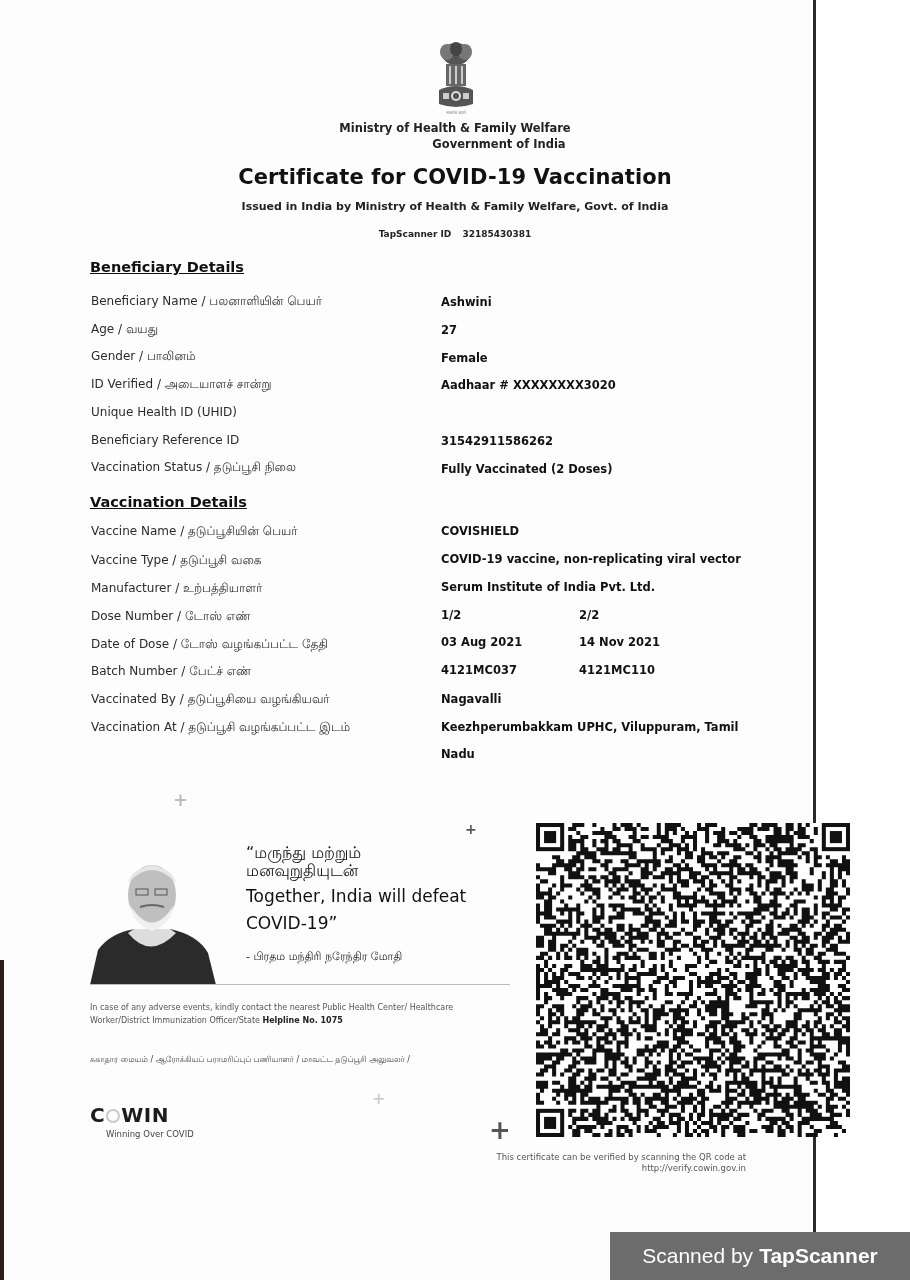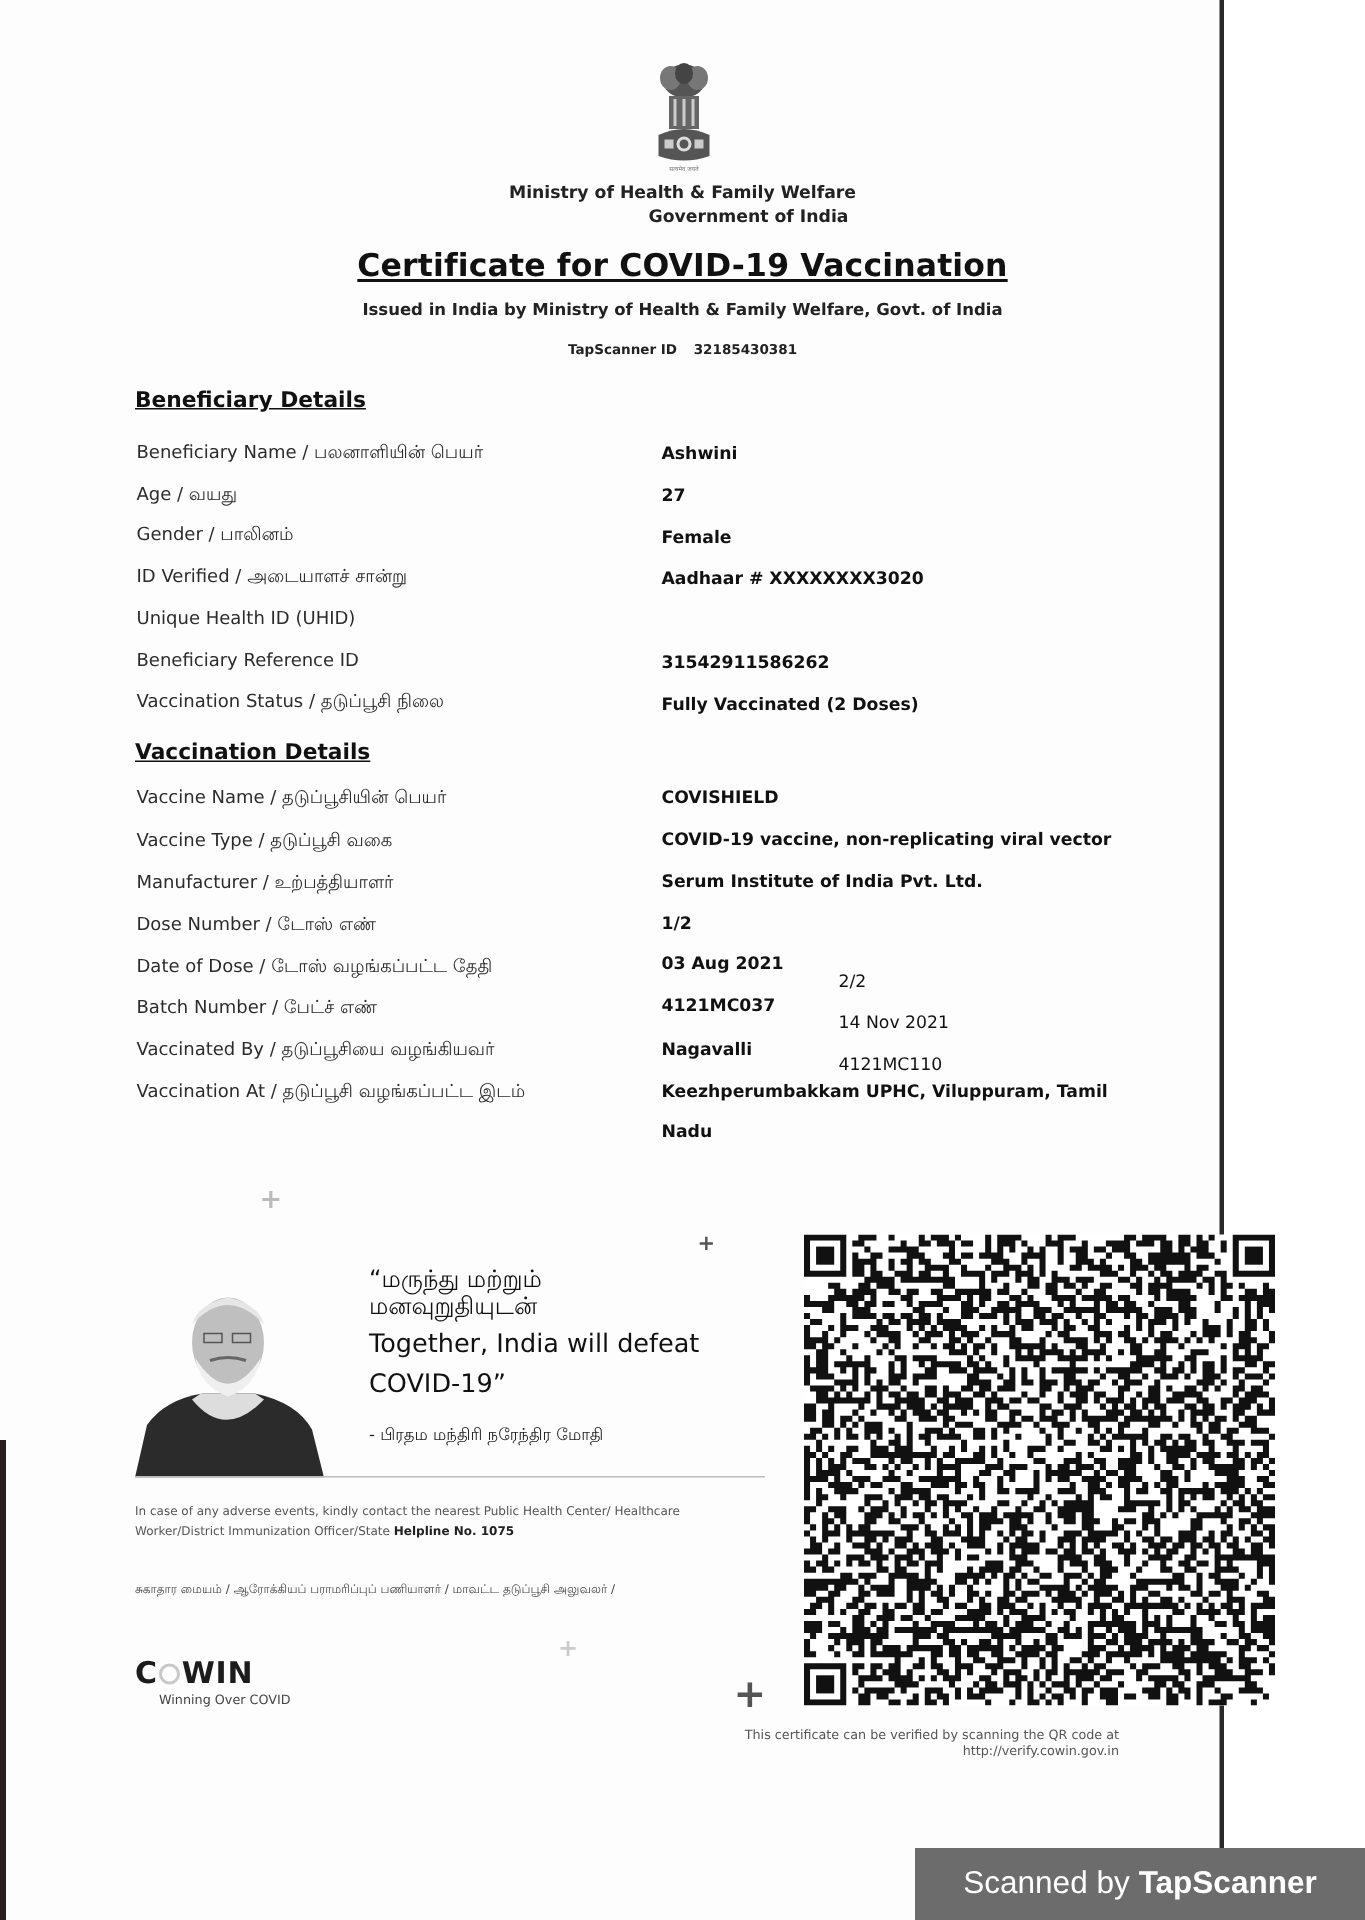--- a/index.html
+++ b/index.html
@@ -8,29 +8,29 @@
     background: #ffffff; font-family: "DejaVu Sans", sans-serif; color: #1a1a1a;
   }
   .page { position: absolute; left: 0; top: 0; width: 816px; height: 1280px; background: #fdfdfd; }
   .edge-right { position: absolute; right: 0; top: 0; width: 3px; height: 1235px; background: #2a2a2a; }
   .edge-left { position: absolute; left: 0; top: 960px; width: 4px; height: 320px; background: #2a1f1c; }
 
   .emblem { position: absolute; left: 433px; top: 40px; width: 46px; height: 70px; }
   .emblem-caption { position: absolute; left: 438px; top: 110px; width: 36px; font-size: 4px; color: #777; text-align: center; }
   .ministry { position: absolute; left: 0; width: 910px; text-align: center; font-size: 11.5px; font-weight: bold; color: #222; }
   .govt { position: absolute; left: 0; width: 910px; text-align: center; font-size: 11.5px; color: #222; font-weight: 600; padding-left: 44px; }
-  .title { position: absolute; left: 0; width: 910px; text-align: center; font-size: 21px; font-weight: bold; color: #111; letter-spacing: 0.1px; text-decoration: underline; }
+  .title { position: absolute; left: 0; width: 910px; text-align: center; font-size: 21px; font-weight: bold; color: #111; letter-spacing: 0.1px; }
   .subtitle { position: absolute; left: 0; width: 910px; text-align: center; font-size: 11px; font-weight: bold; color: #222; }
   .certid { position: absolute; left: 0; width: 910px; text-align: center; font-size: 9px; font-weight: bold; color: #222; }
   .certid .lbl { margin-right: 8px; }
 
   .section-head { position: absolute; left: 90px; font-size: 14.5px; font-weight: bold; text-decoration: underline; color: #111; }
   .row-label { position: absolute; left: 91px; font-size: 12px; color: #2b2b2b; white-space: nowrap; }
   .row-value { position: absolute; left: 441px; font-size: 11.5px; font-weight: bold; color: #111; white-space: nowrap; }
-  .row-value2 { position: absolute; left: 559px; font-size: 11.5px; font-weight: normal; color: #111; white-space: nowrap; margin-top: 39px; }
+  .row-value2 { position: absolute; left: 579px; font-size: 11.5px; font-weight: bold; color: #111; white-space: nowrap; }
 
   .plus { position: absolute; font-size: 18px; font-weight: bold; line-height: 1; }
   .portrait { position: absolute; left: 90px; top: 855px; width: 126px; height: 130px; }
   .quote { position: absolute; left: 246px; font-size: 17px; color: #111; white-space: nowrap; }
   .quote-ta { font-size: 16px; }
   .attrib { position: absolute; left: 246px; top: 950px; font-size: 11px; color: #222; }
   .divider { position: absolute; left: 90px; top: 984px; width: 420px; height: 1px; background: #bdbdbd; }
 
   .notice { position: absolute; left: 90px; width: 420px; font-size: 8px; color: #555; line-height: 13px; }
   .notice b { color: #222; }

